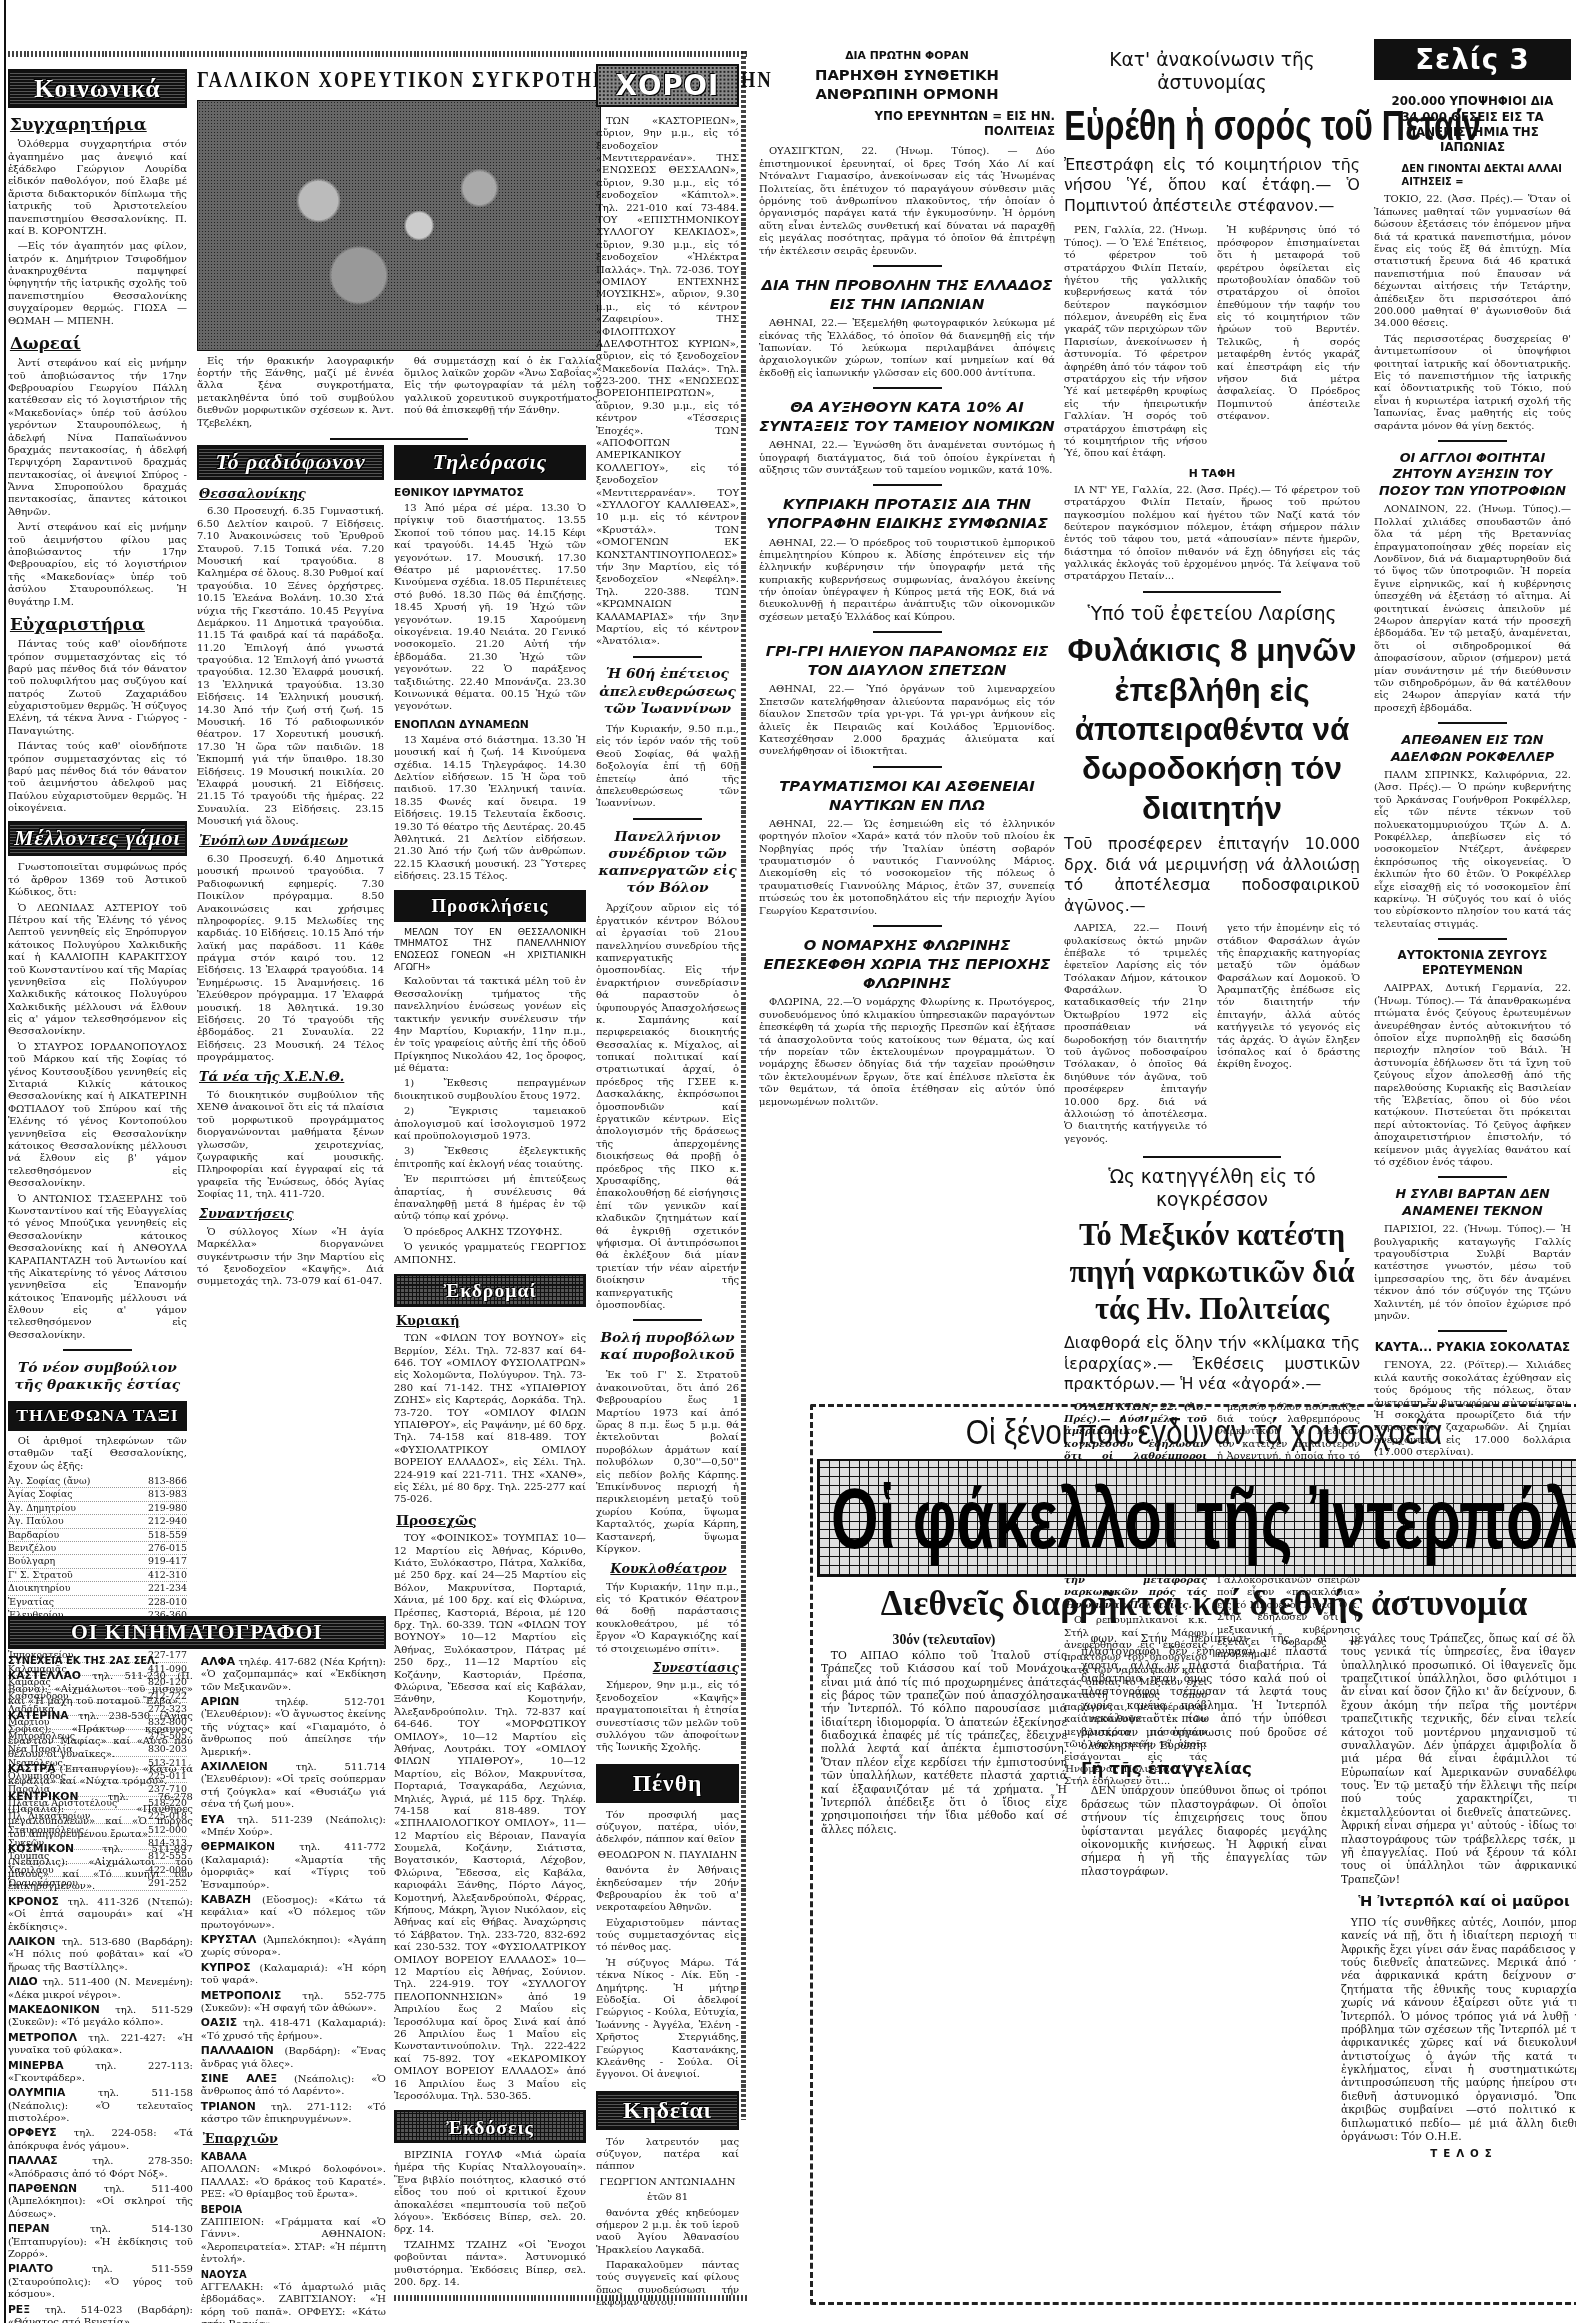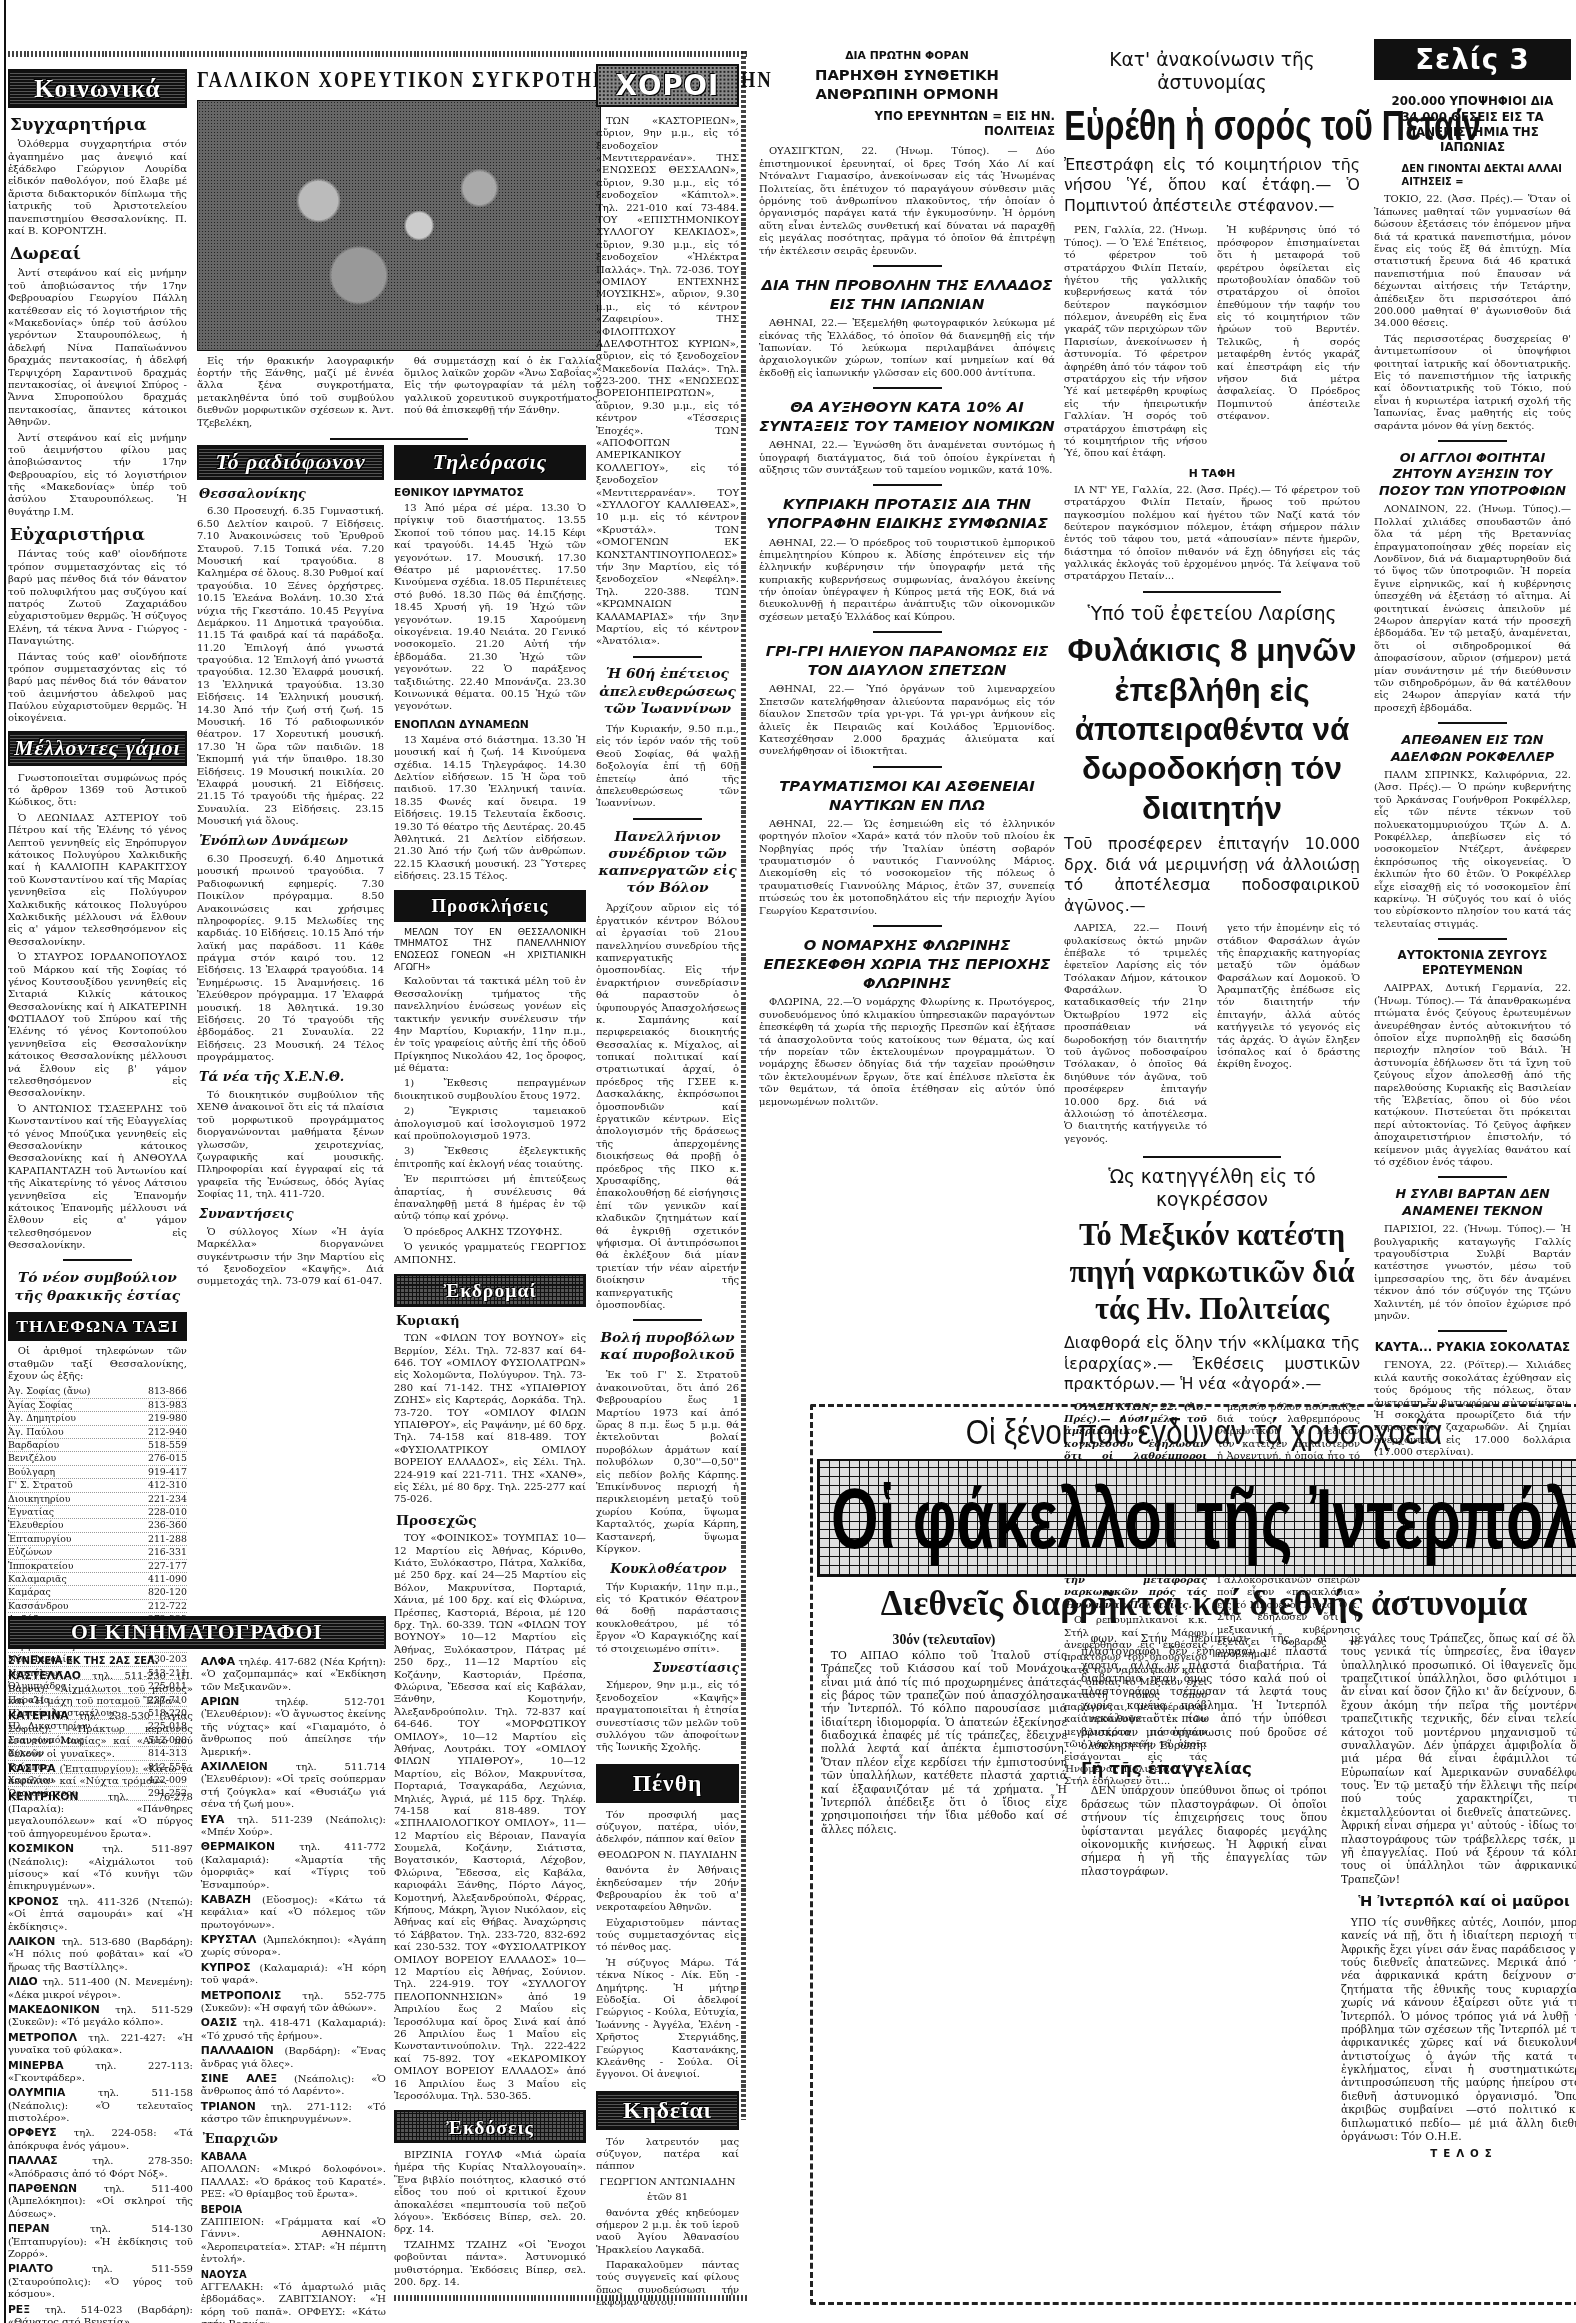--- a/index.html
+++ b/index.html
@@ -18,21 +18,21 @@
     display: flex; align-items: center; justify-content: center;
     color: #fff; font-family: Liberation Serif, serif; font-weight: bold;
     background: repeating-linear-gradient(180deg, #111 0 2px, #555 2px 3px);
     border: 2px solid #111; letter-spacing: 1px;
     text-shadow: 1px 1px 0 #000, -1px -1px 0 #000;
   }
   .banner.dots { background: radial-gradient(#222 40%, #888 41%) 0 0/3.9px 3.9px; }
   .banner.grid { background:
       repeating-linear-gradient(0deg, #111 0 1px, transparent 1px 3.9px),
       repeating-linear-gradient(90deg, #111 0 1px, #555 1px 3.9px); }
-  .section-title { font-family: "DejaVu Serif", serif; font-weight: bold; font-size: 16.7px; margin: 5.9px 0 3.9px 2px; }
+  .section-title { font-family: "DejaVu Serif", serif; font-weight: bold; font-size: 16.7px; margin: 5.9px 0 3.9px 2px; text-decoration: underline; }
   .caps-head { font-family: "DejaVu Sans", sans-serif; font-weight: bold; font-style: italic; text-align: center; font-size: 14.8px; line-height: 1.3; }
   .caps-head.upright { font-style: normal; }
   .fancy-head { font-family: "DejaVu Serif", serif; font-weight: bold; font-style: italic; text-align: center; font-size: 15.8px; line-height: 1.25; margin: 5.9px 0; }
   .photo {
     background:
       radial-gradient(circle at 30% 40%, #bbb 0 6%, transparent 7%),
       radial-gradient(circle at 55% 50%, #ccc 0 5%, transparent 6%),
       radial-gradient(circle at 70% 35%, #aaa 0 5%, transparent 6%),
       radial-gradient(circle at 40% 70%, #999 0 9%, transparent 10%),
       radial-gradient(#222 45%, #666 46%) 0 0/3px 3px;
@@ -47,20 +47,21 @@
 
 <div class="abs wavy-h" style="left:3.9px; top:51px; width:744px;"></div>
 <div class="abs wavy-v" style="left:741px; top:51px; height:2069px;"></div>
 <div class="abs" style="left:3.9px; top:0; width:2px; height:2324px; background:#111;"></div>
 
 <div class="abs" style="left:7.9px; top:69px; width:179px;">
   <div class="banner" style="height:39px; font-size:25.6px;">Κοινωνικά</div>
   <div class="section-title">Συγχαρητήρια</div>
   <div class="body-text">
     <p>Ὁλόθερμα συγχαρητήρια στόν ἀγαπημένο μας ἀνεψιό καί ἐξάδελφο Γεώργιον Λουρίδα εἰδικόν παθολόγον, πού ἔλαβε μέ ἄριστα διδακτορικόν δίπλωμα τῆς ἰατρικῆς τοῦ Ἀριστοτελείου πανεπιστημίου Θεσσαλονίκης. Π. καί Β. ΚΟΡΟΝΤΖΗ.</p>
+    <p>—Εἰς τόν ἀγαπητόν μας φίλον, ἰατρόν κ. Δημήτριον Τσιφοδήμον ἀνακηρυχθέντα παμψηφεί ὑφηγητήν τῆς ἰατρικῆς σχολῆς τοῦ πανεπιστημίου Θεσσαλονίκης συγχαίρομεν θερμώς. ΓΙΩΣΑ — ΘΩΜΑΗ — ΜΠΕΝΗ.</p>
   </div>
   <div class="section-title">Δωρεαί</div>
   <div class="body-text">
     <p>Ἀντί στεφάνου καί εἰς μνήμην τοῦ ἀποβιώσαντος τήν 17ην Φεβρουαρίου Γεωργίου Πάλλη κατέθεσαν εἰς τό λογιστήριον τῆς «Μακεδονίας» ὑπέρ τοῦ ἀσύλου γερόντων Σταυρουπόλεως, ἡ ἀδελφή Νίνα Παπαϊωάννου δραχμάς πεντακοσίας, ἡ ἀδελφή Τερψιχόρη Σαραντινοῦ δραχμάς πεντακοσίας, οἱ ἀνεψιοί Σπύρος - Ἄννα Σπυροπούλου δραχμάς πεντακοσίας, ἅπαντες κάτοικοι Ἀθηνῶν.</p>
     <p>Ἀντί στεφάνου καί εἰς μνήμην τοῦ ἀειμνήστου φίλου μας ἀποβιώσαντος τήν 17ην Φεβρουαρίου, εἰς τό λογιστήριον τῆς «Μακεδονίας» ὑπέρ τοῦ ἀσύλου Σταυρουπόλεως. Ἡ θυγάτηρ Ι.Μ.</p>
   </div>
   <div class="section-title">Εὐχαριστήρια</div>
   <div class="body-text">
     <p>Πάντας τούς καθ' οἱονδήποτε τρόπον συμμετασχόντας εἰς τό βαρύ μας πένθος διά τόν θάνατον τοῦ πολυφιλήτου μας συζύγου καί πατρός Ζωτοῦ Ζαχαριάδου εὐχαριστοῦμεν θερμῶς. Ἡ σύζυγος Ελένη, τά τέκνα Άννα - Γιώργος - Παναγιώτης.</p>
     <p>Πάντας τούς καθ' οἱονδήποτε τρόπον συμμετασχόντας εἰς τό βαρύ μας πένθος διά τόν θάνατον τοῦ ἀειμνήστου ἀδελφοῦ μας Παύλου εὐχαριστοῦμεν θερμῶς. Ἡ οἰκογένεια.</p>

